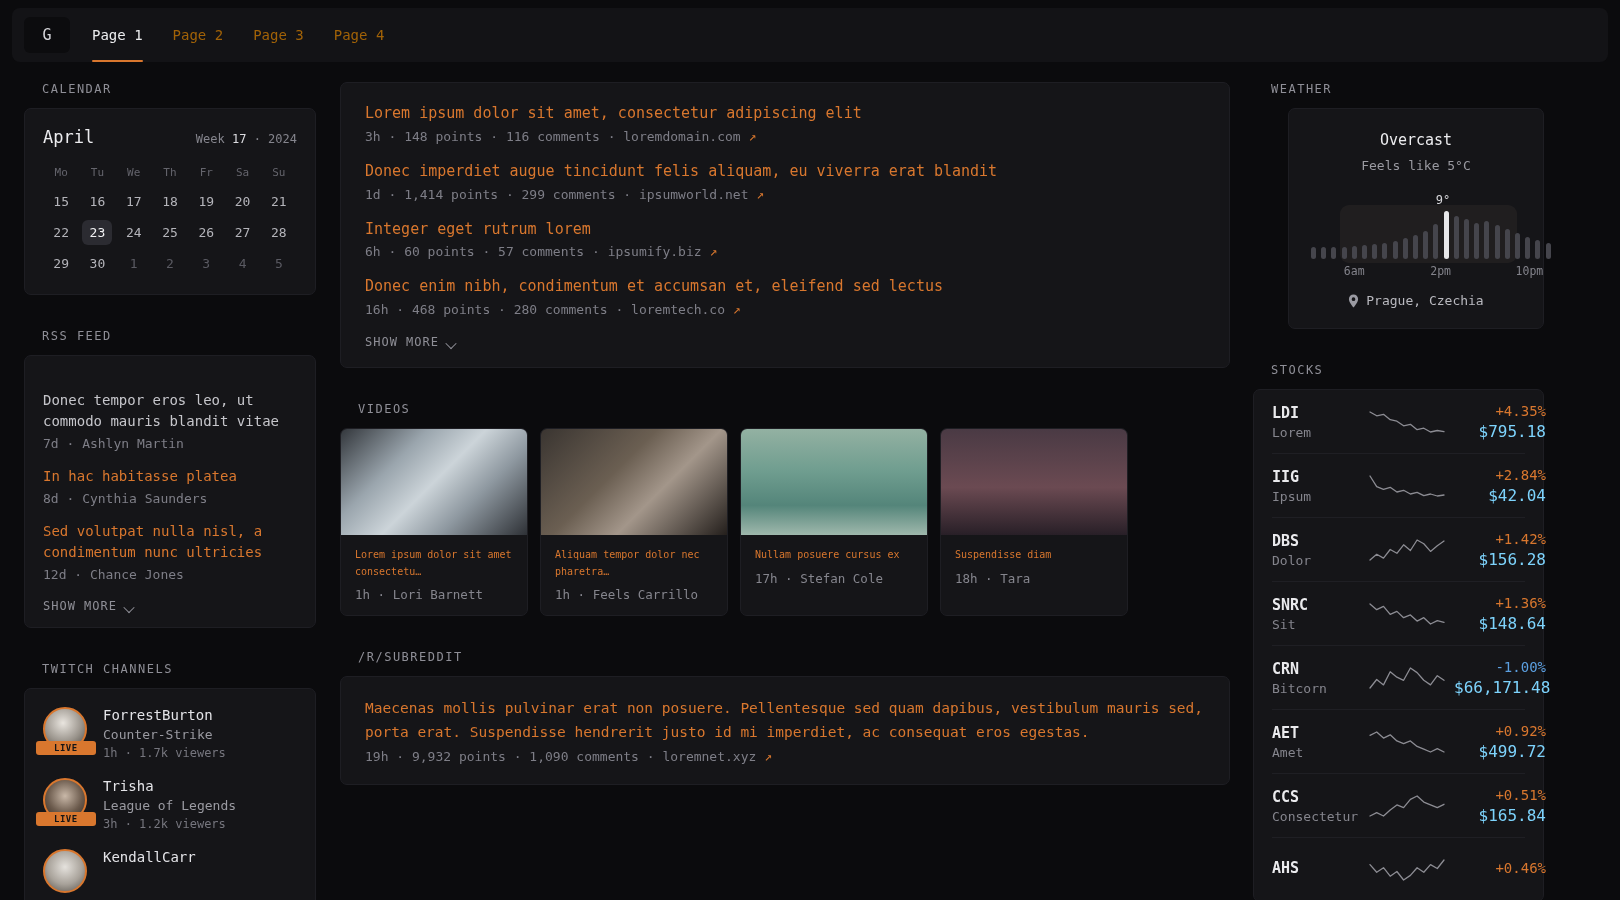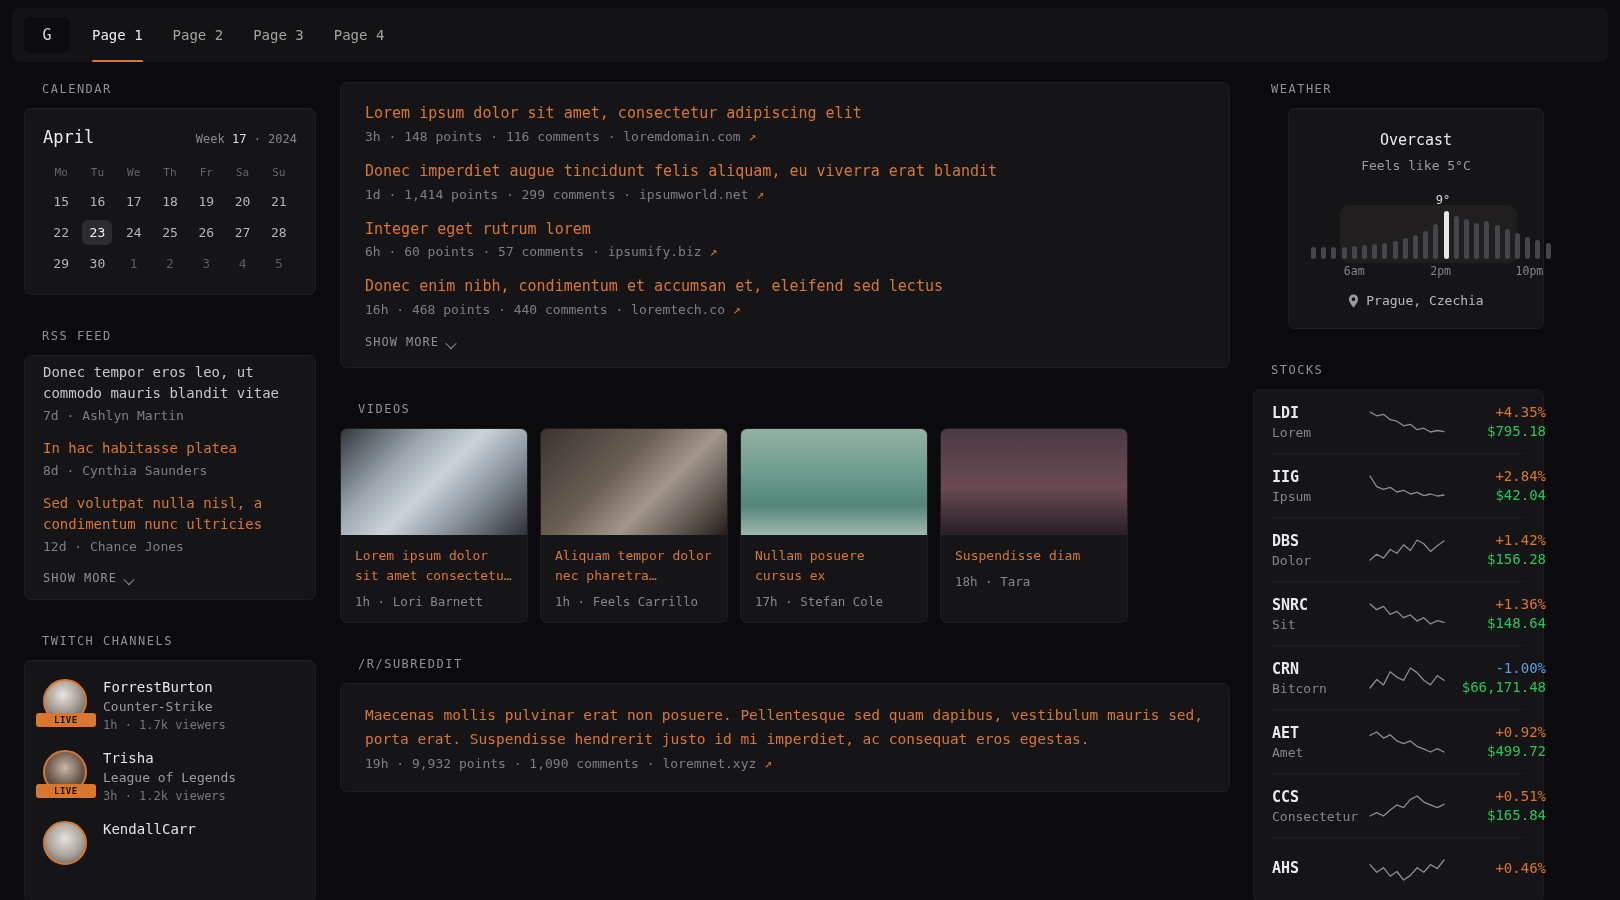--- a/index.html
+++ b/index.html
@@ -11,21 +11,21 @@
   }
   :root{--accent:#d9772e;--negative:#5b9fe0;}
   a{text-decoration:none;color:inherit;cursor:pointer;}
 
   
   .topbar{height:54px;margin:8px 12px 0;background:#131316;border-radius:8px;
     display:flex;align-items:center;padding:0 12px;}
   .logo{width:46px;height:36px;background:#0c0c0e;border-radius:6px;color:#d8d8dc;
     display:flex;align-items:center;justify-content:center;font-size:15px;}
   .tabs{display:flex;gap:30px;margin-left:22px;height:100%;}
-  .tab{display:flex;align-items:center;position:relative;font-size:14px;color:#a3a3a3;}
+  .tab{display:flex;align-items:center;position:relative;font-size:14px;color:#a16207;}
   .tab.active{color:#ecedef;}
   .tab.active::after{content:"";position:absolute;left:0;right:0;bottom:0;height:2px;
     background:var(--accent);border-radius:2px;}
 
   
   .main{display:flex;align-items:flex-start;padding:20px 0 0 24px;}
   .col-left{width:292px;flex:none;margin-right:24px;}
   .col-mid{width:890px;flex:none;margin-right:23px;}
   .col-right{width:291px;flex:none;}
   .sec-title{font-size:12px;font-weight:normal;color:#8f8f97;letter-spacing:1.5px;
@@ -40,21 +40,21 @@
   .cal-week{font-size:12px;color:#85858d;}
   .cal-week .wk-num{color:#dcdce0;}
   .cal-grid{display:grid;grid-template-columns:repeat(7,1fr);row-gap:6px;
     justify-items:center;margin-top:16px;}
   .wd{font-size:11px;color:#64646c;line-height:20px;}
   .day{font-size:13px;color:#b4b4ba;width:30px;height:25px;line-height:25px;text-align:center;}
   .day.sel{background:#2b2b31;border-radius:6px;color:#f0f0f2;}
   .day.dim{color:#5a5a62;}
 
   
-  .rss-card{padding:6px 18px 14px;}
+  .rss-card{padding:34px 18px 14px;}
   .rss-item{margin-bottom:15px;}
   .rss-title{display:block;font-size:14px;line-height:1.5;color:var(--accent);}
   .rss-title.read{color:#c6c6cb;}
   .meta{font-size:13px;color:#7e7e87;margin-top:4px;}
   .show-more{display:inline-flex;align-items:flex-end;gap:8px;font-size:12px;
     letter-spacing:1px;color:#8f8f97;margin-top:2px;cursor:pointer;background:none;border:none;
     font-family:inherit;padding:0;}
   .chev{display:inline-block;width:7px;height:7px;border-right:1.5px solid currentColor;
     border-bottom:1.5px solid currentColor;transform:rotate(45deg) translate(-1px,-1px);}
 
@@ -83,21 +83,21 @@
   .video-row{display:flex;gap:12px;overflow:hidden;width:890px;}
   .video-card{width:188px;flex:none;background:#151518;border:1px solid #1e1e23;
     border-radius:7px;overflow:hidden;box-sizing:border-box;}
   .thumb{height:106px;width:100%;}
   .t1{background:linear-gradient(135deg,#33373c 0%,#9aa5ad 30%,#ccd4d9 50%,#8e98a0 70%,#2e3136 100%);}
   .t2{background:linear-gradient(135deg,#3a3531 0%,#6b5f52 40%,#a3968a 62%,#241f1c 100%);}
   .t3{background:linear-gradient(180deg,#8fa3a8 0%,#43707a 45%,#78999c 70%,#d7e0dd 100%);}
   .t4{background:linear-gradient(180deg,#93b1a2 0%,#6f9d8f 40%,#54857a 72%,#9fb8ac 100%);}
   .t5{background:linear-gradient(180deg,#4a3a44 0%,#6b4a52 55%,#281f27 100%);}
   .vc-body{padding:11px 14px 13px;}
-  .vtitle{font-size:13px;line-height:1.55;color:var(--accent);}
+  .vtitle{font-size:10px;line-height:1.55;color:var(--accent);}
   .vmeta{font-size:12.5px;color:#85858d;margin-top:8px;}
 
   
   .sub-card{padding:20px 24px;}
   .sub-title{display:block;font-size:14.5px;line-height:1.65;color:var(--accent);}
 
   
   .weather-card{padding:22px 22px 20px;text-align:center;margin-left:35px;}
   .w-cond{font-size:15px;color:#ececef;}
   .w-feels{font-size:13px;color:#9a9aa1;margin-top:9px;}
@@ -122,21 +122,21 @@
   .stock-row + .stock-row{border-top:1px solid #1f1f24;}
   .stock-id{width:88px;flex:none;}
   .sym{font-size:15px;font-weight:bold;color:#eaeaed;}
   .sname{font-size:13px;color:#85858d;margin-top:3px;}
   svg.spark{width:78px;height:30px;flex:none;}
   svg.spark polyline{fill:none;stroke:#8c8c93;stroke-width:1.3;
     stroke-linejoin:round;stroke-linecap:round;}
   .stock-val{margin-left:auto;text-align:right;min-width:92px;}
   .chg{font-size:14px;color:var(--accent);}
   .chg.down{color:var(--negative);}
-  .price{font-size:14px;color:#22c55e;margin-top:3px;text-align:right;}
+  .price{font-size:16px;color:#7dd3fc;margin-top:3px;text-align:right;}
 </style>
 </head>
 <body>
 
 <header class="topbar">
   <a class="logo">G</a>
   <nav class="tabs">
     <a class="tab active">Page 1</a>
     <a class="tab">Page 2</a>
     <a class="tab">Page 3</a>
@@ -256,21 +256,21 @@
       <article class="hn-item">
         <a class="hn-title">Donec imperdiet augue tincidunt felis aliquam, eu viverra erat blandit</a>
         <div class="meta"><span>1d · 1,414 points · 299 comments · ipsumworld.net</span> <span class="arrow">↗</span></div>
       </article>
       <article class="hn-item">
         <a class="hn-title">Integer eget rutrum lorem</a>
         <div class="meta"><span>6h · 60 points · 57 comments · ipsumify.biz</span> <span class="arrow">↗</span></div>
       </article>
       <article class="hn-item">
         <a class="hn-title">Donec enim nibh, condimentum et accumsan et, eleifend sed lectus</a>
-        <div class="meta"><span>16h · 468 points · 440 comments · loremtech.co</span> <span class="arrow">↗</span></div>
+        <div class="meta"><span>16h · 468 points · 280 comments · loremtech.co</span> <span class="arrow">↗</span></div>
       </article>
       <button class="show-more">
         <span>SHOW MORE</span>
         <i class="chev"></i>
       </button>
     </div>
 
     <h2 class="sec-title mt">VIDEOS</h2>
     <div class="video-row">
       <div class="video-card">

